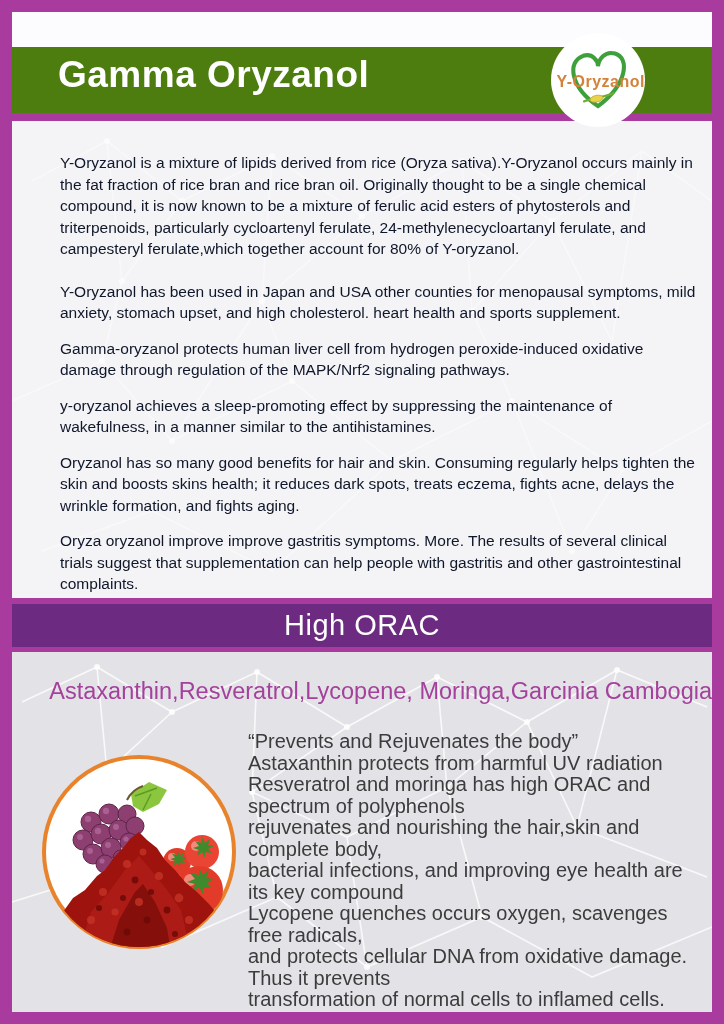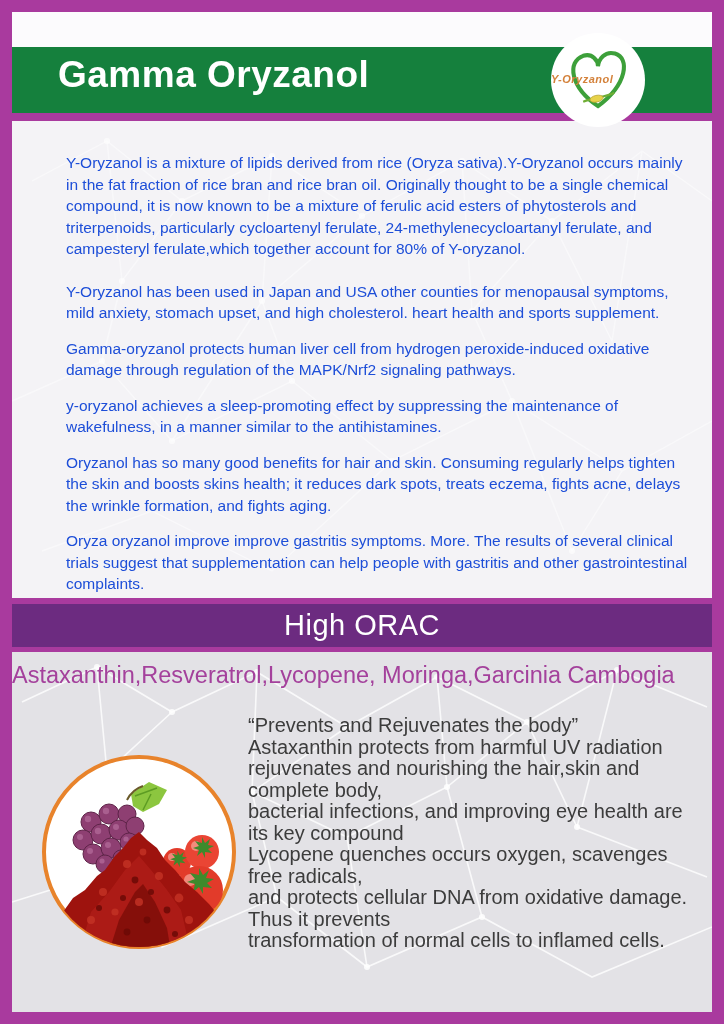--- a/index.html
+++ b/index.html
@@ -18,21 +18,21 @@
     position:relative;
     width:700px;height:1000px;
     background:#ffffff;
     overflow:hidden;
   }
   
   .header-spacer{height:35px;background:#fcfbfd;}
   .header-banner{
     position:relative;
     height:66px;
-    background:#15803d;
+    background:#4d7c0f;
     border-bottom:8px solid #a93a9e;
     padding-left:8px;
   }
   .page-title{
     position:absolute;
     left:46px;top:7px;
     color:#ffffff;
     font-size:37px;
     font-weight:bold;
     letter-spacing:0.5px;
@@ -42,43 +42,42 @@
     left:539px;top:-14px;
     width:94px;height:94px;
     border-radius:50%;
     background:#ffffff;
     z-index:5;
   }
   .logo svg{position:absolute;left:10px;top:8px;}
   .logo-text{
     position:absolute;
     left:0;right:0;top:40px;
-    text-align:left;
-    font-size:11px;
+    text-align:right;
+    font-size:16px;
     font-weight:bold;
     color:#d4823b;
     letter-spacing:0.5px;
-    font-style:italic;
   }
   
   .intro{
     position:relative;
     height:477px;
     background:#f4f3f6;
   }
   .intro-inner{
     position:relative;
     padding:31px 16px 0 46px;
     z-index:2;
   }
   .intro p{
-    margin:0 0 14px 8px;
+    margin:0 0 14px 2px;
     font-size:15.5px;
     line-height:21.5px;
-    color:#1d4ed8;
+    color:#0f172a;
   }
   .intro p.first{margin-bottom:21px;}
   
   .orac-banner{
     height:43px;
     background:#6c2b80;
     border-top:6px solid #a93a9e;
     border-bottom:5px solid #a93a9e;
     display:flex;align-items:center;justify-content:center;
   }
@@ -90,22 +89,22 @@
   }
   
   .orac-section{
     position:relative;
     height:360px;
     background:#e3e2e6;
   }
   .orac-heading{
     position:relative;
     z-index:2;
-    padding-top:10px;
-    text-align:left;
+    padding-top:26px;
+    text-align:right;
     font-size:23.5px;
     color:#a4419c;
   }
   .benefits{
     position:relative;
     z-index:2;
     margin:26px 10px 0 236px;
     font-size:20px;
     line-height:21.5px;
     color:#3c3c3c;
@@ -289,20 +288,21 @@
             <circle cx="88" cy="180" r="3.4"></circle>
               <circle cx="136" cy="182" r="3"></circle>
           </g>
         </g>
       </svg>
 
       <div class="benefits">
         <div class="block">
           <div>“Prevents and  Rejuvenates the body”</div>
           <div>Astaxanthin protects from  harmful  UV radiation</div>
+          <div>Resveratrol and  moringa  has high  ORAC and  spectrum of  polyphenols</div>
           <div>rejuvenates and  nourishing  the hair,skin  and  complete  body,</div>
           <div>bacterial  infections, and improving  eye health  are its key  compound</div>
           <div>Lycopene quenches  occurs  oxygen,  scavenges free  radicals,</div>
           <div>and protects cellular  DNA  from  oxidative  damage.  Thus it  prevents</div>
           <div>transformation  of  normal  cells to  inflamed  cells.</div>
         </div>
 
       </div>
     </div>
 

